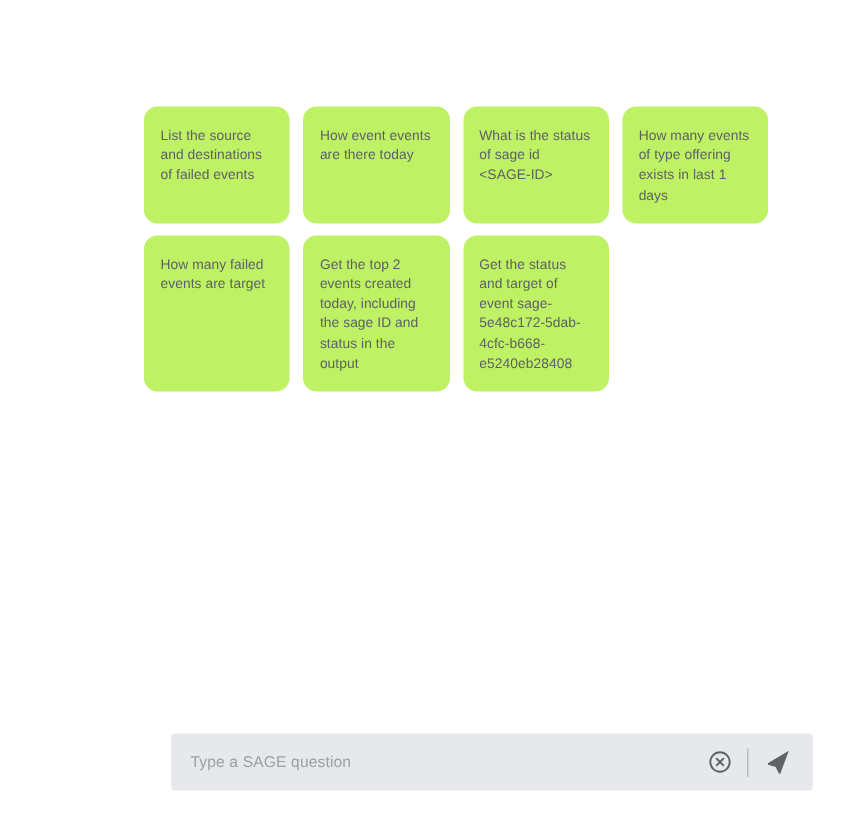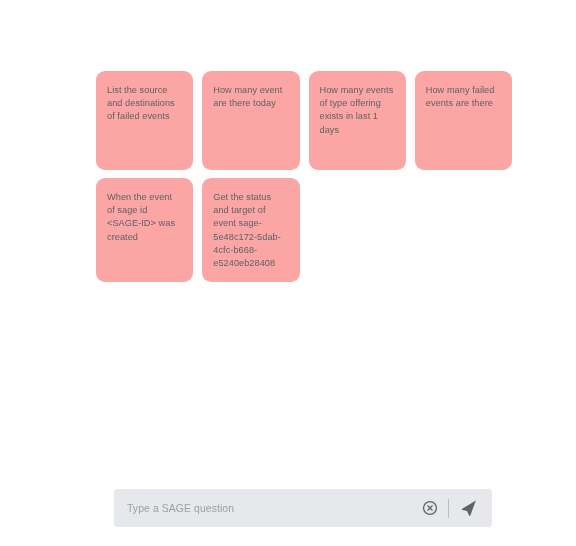--- a/index.html
+++ b/index.html
@@ -22,21 +22,21 @@
     top: 71px;
     width: 416px;
     display: grid;
     grid-template-columns: repeat(4, 1fr);
     column-gap: 9px;
     row-gap: 8px;
     align-items: stretch;
   }
 
   .suggestion-card {
-    background: #fca5a5;
+    background: #bef264;
     border-radius: 9px;
     padding: 13px 11px 12px 11px;
     box-sizing: border-box;
     cursor: pointer;
     user-select: none;
   }
 
   .suggestion-card .card-text {
     display: block;
     font-size: 9.2px;
@@ -50,21 +50,21 @@
   
   .row-1 { min-height: 75px; }
   .row-2 { min-height: 99px; }
   .row-3 { min-height: 97px; }
 
   
   #composer-bar {
     position: absolute;
     left: 114px;
     top: 489px;
-    width: 378px;
+    width: 428px;
     height: 38px;
     background: #e6e8eb;
     border-radius: 3px;
     display: flex;
     align-items: center;
     box-sizing: border-box;
     padding: 0 11px 0 13px;
   }
 
   #composer-input {
@@ -116,31 +116,34 @@
 </style>
 </head>
 <body>
 
 <div id="suggestion-grid">
 
   <div class="suggestion-card row-1">
     <span class="card-text">List the source and destinations of failed events</span>
   </div>
   <div class="suggestion-card row-1">
-    <span class="card-text">How many event are there today</span>
+    <span class="card-text">How event events are there today</span>
+  </div>
+  <div class="suggestion-card row-1">
+    <span class="card-text">What is the status of sage id &lt;SAGE-ID&gt;</span>
   </div>
   <div class="suggestion-card row-1">
     <span class="card-text">How many events of type offering exists in last 1 days</span>
   </div>
 
   <div class="suggestion-card row-2">
-    <span class="card-text">How many failed events are there</span>
+    <span class="card-text">How many failed events are target</span>
   </div>
   <div class="suggestion-card row-2">
-    <span class="card-text">When the event of sage id &lt;SAGE-ID&gt; was created</span>
+    <span class="card-text">Get the top 2 events created today, including the sage ID and status in the output</span>
   </div>
 
   <div class="suggestion-card row-3">
     <span class="card-text">Get the status and target of event sage-5e48c172-5dab-4cfc-b668-e5240eb28408</span>
   </div>
 
 </div>
 
 <div id="composer-bar">
 

